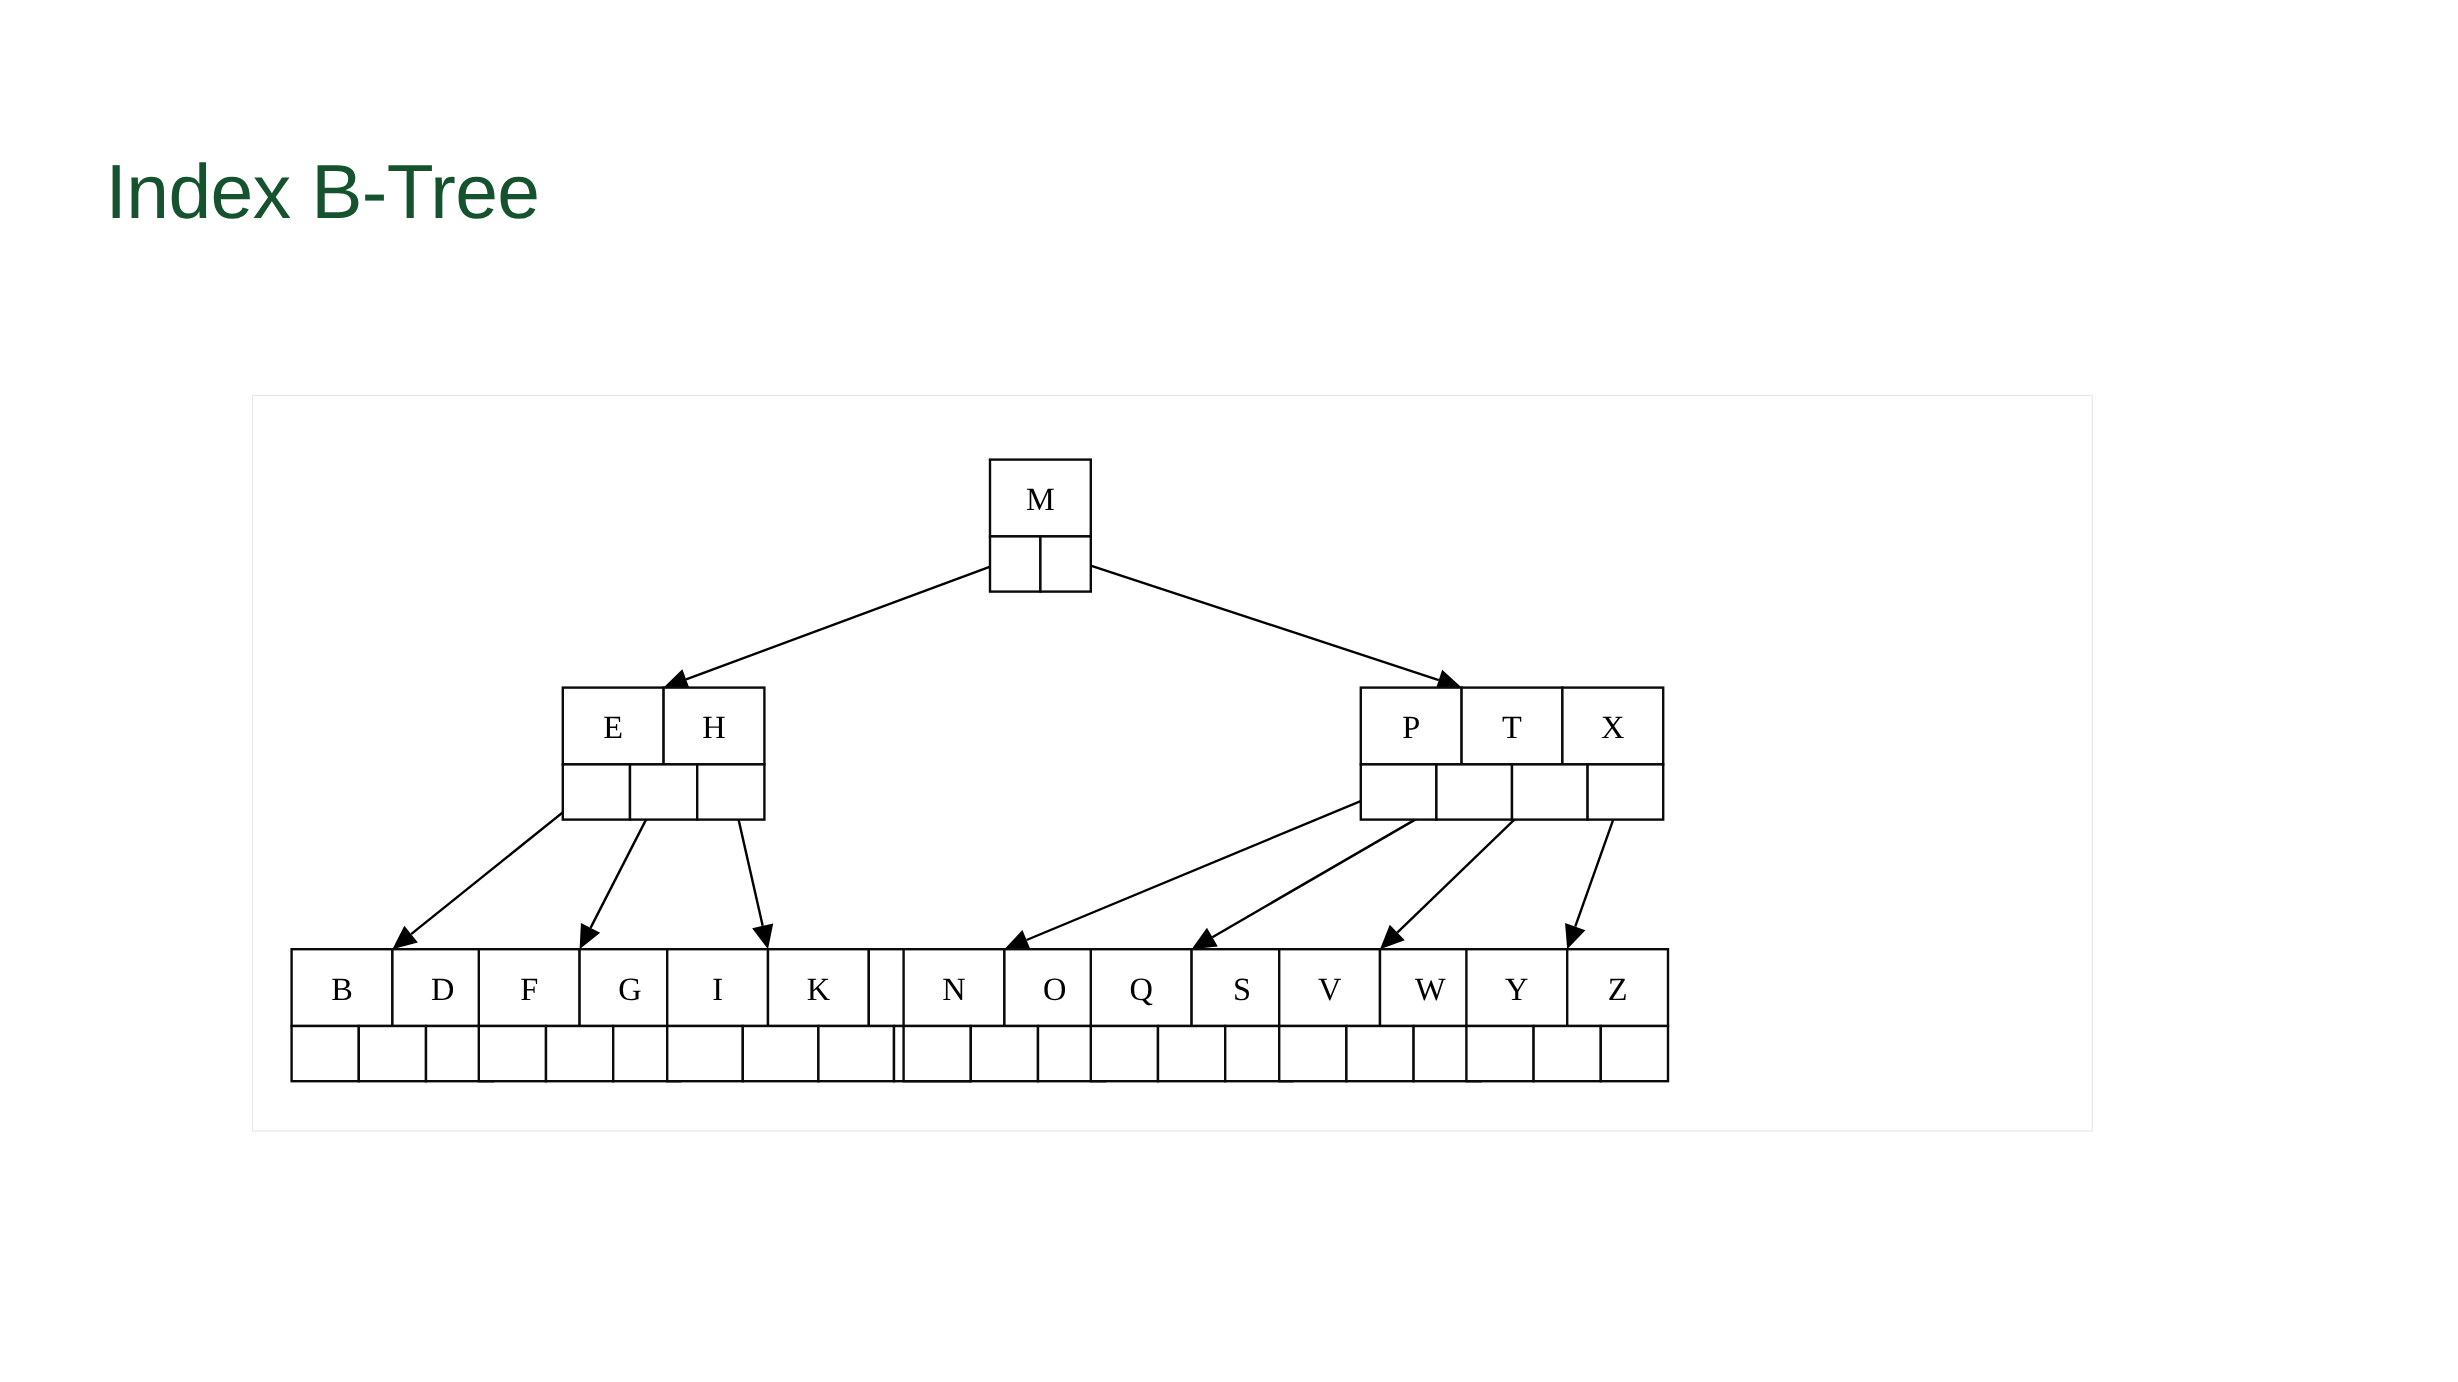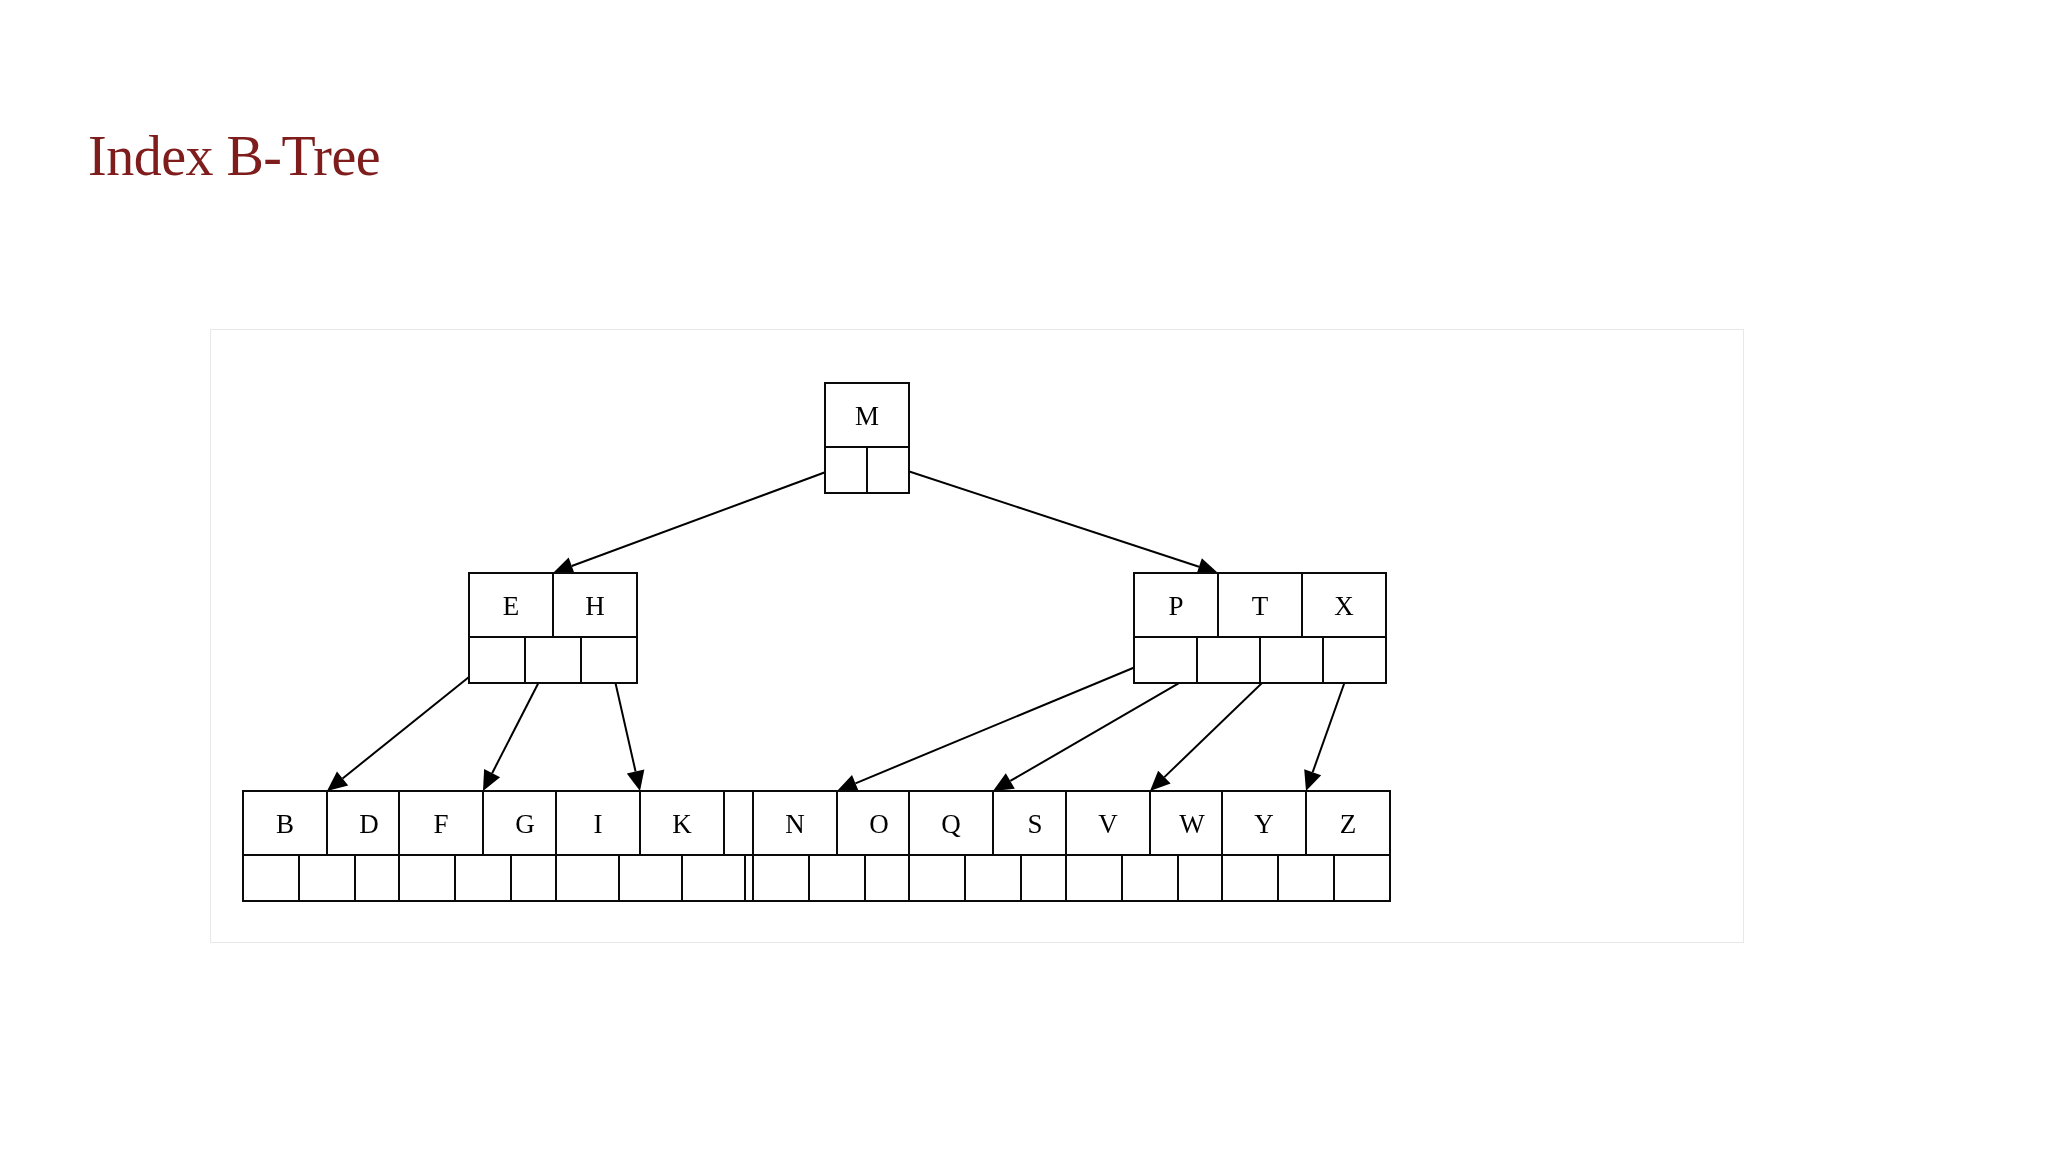--- a/index.html
+++ b/index.html
@@ -16,24 +16,24 @@
   }
   #slide {
     position: absolute;
     inset: 0;
     background: #ffffff;
   }
   #slide-title {
     position: absolute;
     left: 88px;
     top: 128px;
-    font-family: Liberation Serif, serif;
-    font-size: 56px;
+    font-family: Liberation Sans, sans-serif;
+    font-size: 64px;
     font-weight: 400;
-    color: #7f1d1d;
+    color: #14532d;
     letter-spacing: -0.5px;
     line-height: 1.0;
     white-space: nowrap;
   }
   #diagram-frame {
     position: absolute;
     left: 210px;
     top: 329px;
     width: 1534px;
     height: 614px;

